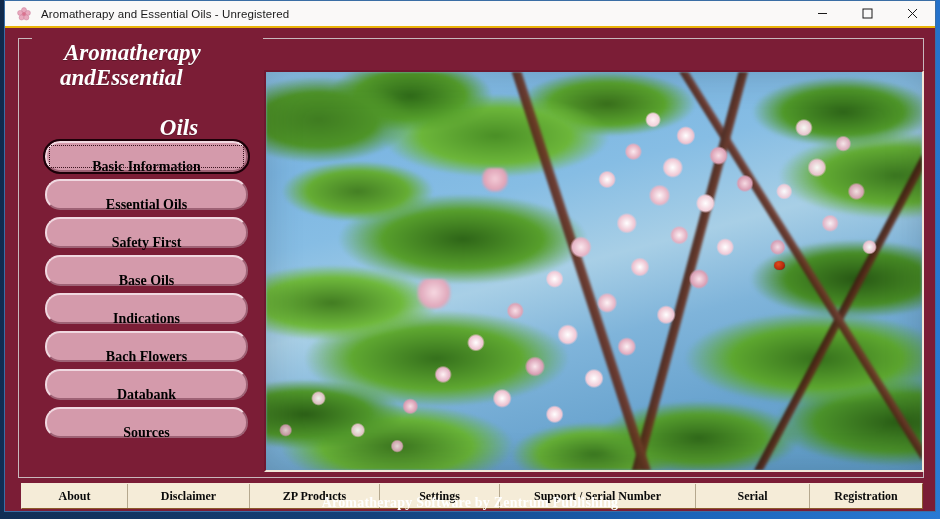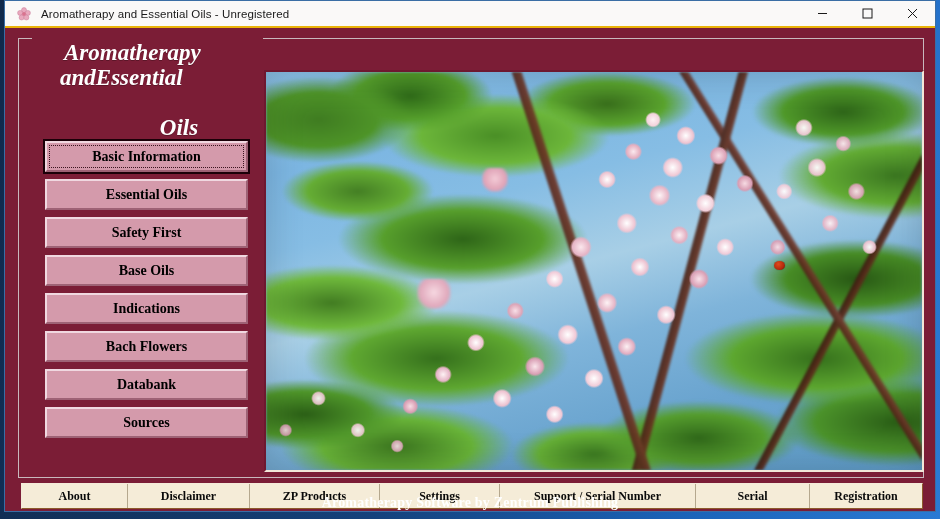--- a/index.html
+++ b/index.html
@@ -127,21 +127,22 @@
     border-right: 2px solid #9e6275;
     border-bottom: 2px solid #9e6275;
     color: #000000;
     font-family: "Liberation Serif", serif;
     font-weight: bold;
     font-size: 14px;
     text-align: center;
     line-height: 27px;
     cursor: pointer;
     position: relative;
-    padding: 0;
+    padding: 10px;
+    border-radius: 15px;
   }
   .nav-btn.selected {
     outline: 2px solid #1a0008;
     outline-offset: 0px;
   }
   .nav-btn.selected .focus-rect {
     position: absolute;
     left: 2px; top: 2px; right: 2px; bottom: 2px;
     border: 1px dotted #3b1520;
     pointer-events: none;

